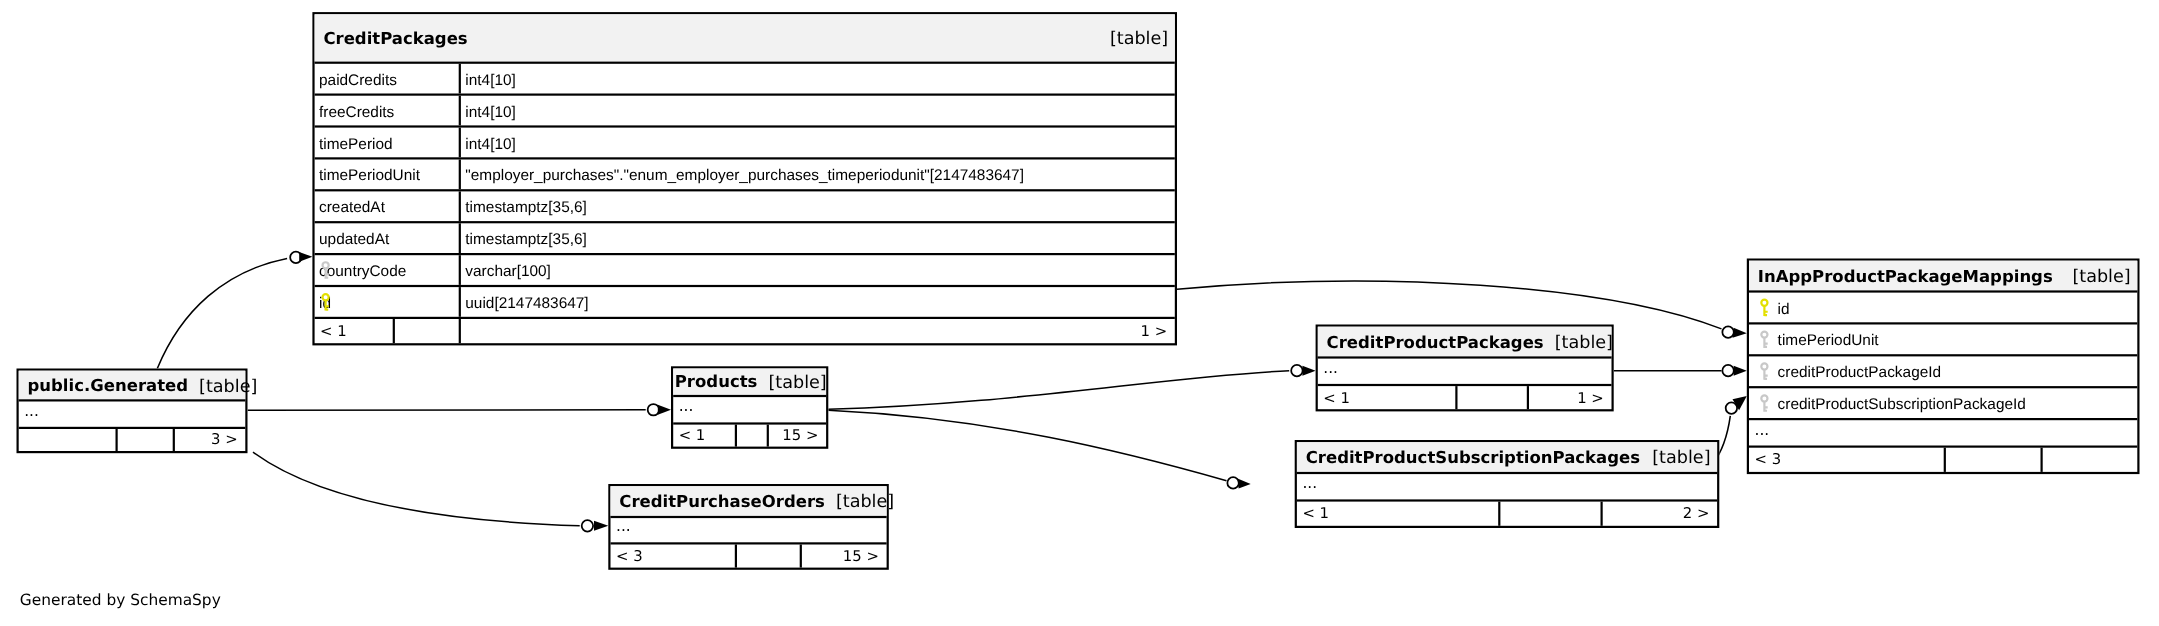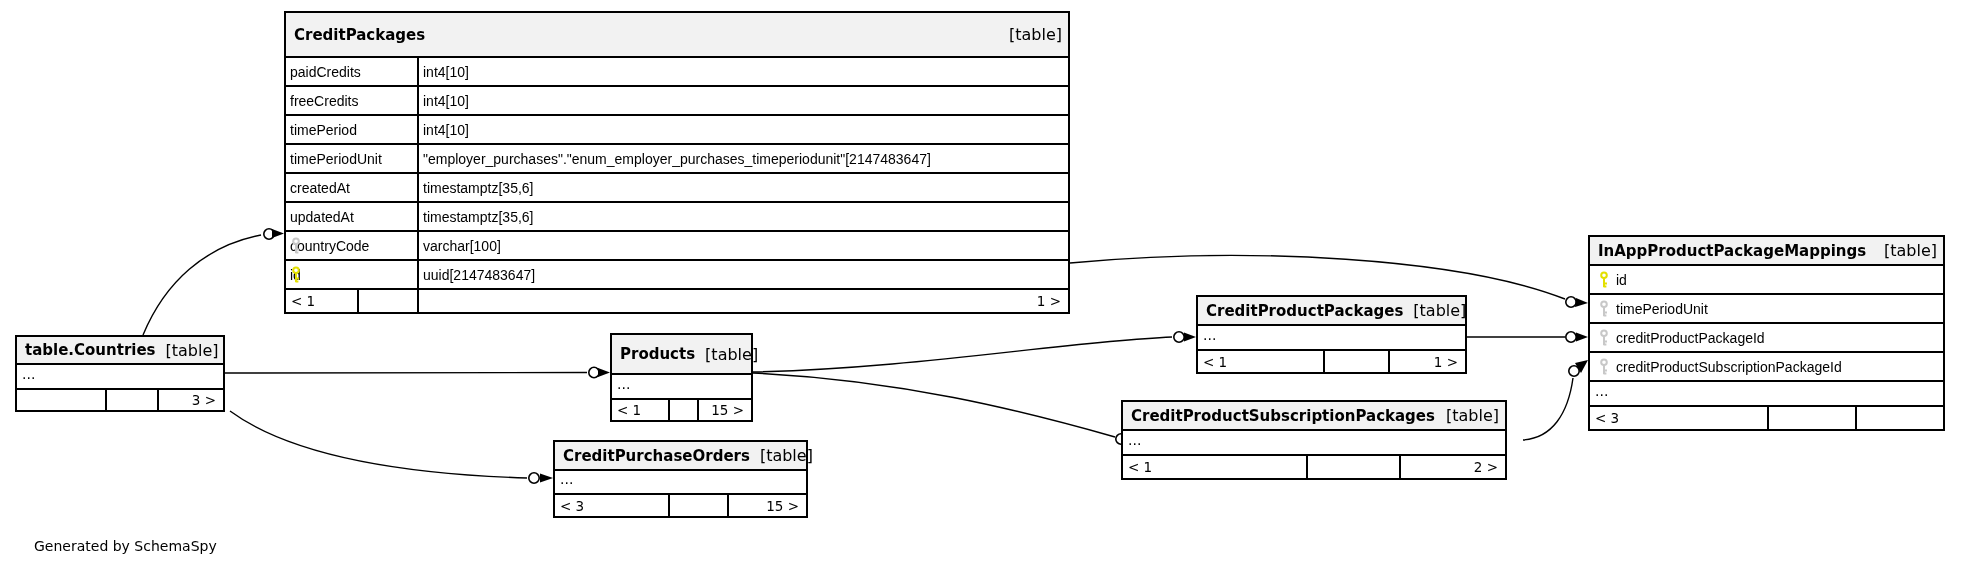--- a/index.html
+++ b/index.html
@@ -46,58 +46,58 @@
   .t-creditpackages .fm{width:60px;}
 
   .t-countries{left:15px;top:335px;width:210px;}
   .t-countries .hdr{height:26px;}
   .t-countries .erow{height:25px;}
   .t-countries .foot{height:22px;}
   .t-countries .fl{width:90px;}
   .t-countries .fm{width:52px;}
 
   .t-products{left:610px;top:333px;width:143px;}
-  .t-products .hdr{height:38px;}
+  .t-products .hdr{height:24px;justify-content:center;}
   .t-products .erow{height:25px;}
   .t-products .foot{height:22px;}
   .t-products .fl{width:58px;}
   .t-products .fm{width:29px;}
 
   .t-cpo{left:553px;top:440px;width:255px;}
   .t-cpo .hdr{height:27px;}
   .t-cpo .erow{height:24px;}
   .t-cpo .foot{height:23px;}
   .t-cpo .fl{width:115px;}
   .t-cpo .fm{width:59px;}
 
   .t-cpp{left:1196px;top:295px;width:271px;}
   .t-cpp .hdr{height:27px;}
   .t-cpp .erow{height:25px;}
   .t-cpp .foot{height:23px;}
   .t-cpp .fl{width:127px;}
   .t-cpp .fm{width:65px;}
 
-  .t-cpsp{left:1121px;top:400px;width:386px;}
+  .t-cpsp{left:1177px;top:400px;width:386px;}
   .t-cpsp .hdr{height:27px;}
   .t-cpsp .erow{height:25px;}
   .t-cpsp .foot{height:24px;}
   .t-cpsp .fl{width:185px;}
   .t-cpsp .fm{width:93px;}
 
   .t-iappm{left:1588px;top:235px;width:357px;}
   .t-iappm .hdr{height:27px;}
   .t-iappm .crow{height:29px;}
   .t-iappm .cname{width:100%;padding-left:26px;}
   .t-iappm .keyicon{left:9px;}
   .t-iappm .erow{height:25px;}
   .t-iappm .foot{height:24px;}
   .t-iappm .fl{width:179px;}
   .t-iappm .fm{width:88px;}
 
-  .genby{position:absolute;left:18px;top:538px;font-size:14px;z-index:1;margin-left:16px;}
+  .genby{position:absolute;left:18px;top:538px;font-size:14px;z-index:1;}
   .edgeline{fill:none;stroke:var(--edge);stroke-width:1.4px;}
   .edgecircle{fill:#fff;stroke:var(--edge);stroke-width:1.6px;}
   .edgearrow{fill:var(--edge);stroke:none;}
 </style>
 </head>
 <body>
 
 <div id="canvas">
 
   <svg id="edges" width="1963" height="569" viewBox="0 0 1963 569">
@@ -206,21 +206,21 @@
     </div>
     <div class="foot">
       <div class="fc fl">&lt; 1</div>
       <div class="fc fm"></div>
       <div class="fc fr">1 &gt;</div>
     </div>
   </div>
 
   <div class="tbl t-countries">
     <div class="hdr">
-      <span class="tname">table.Countries</span>
+      <span class="tname">public.Generated</span>
       <span class="badge">[table]</span>
     </div>
     <div class="erow">...</div>
     <div class="foot">
       <div class="fc fl"></div>
       <div class="fc fm"></div>
       <div class="fc fr">3 &gt;</div>
     </div>
   </div>
 

